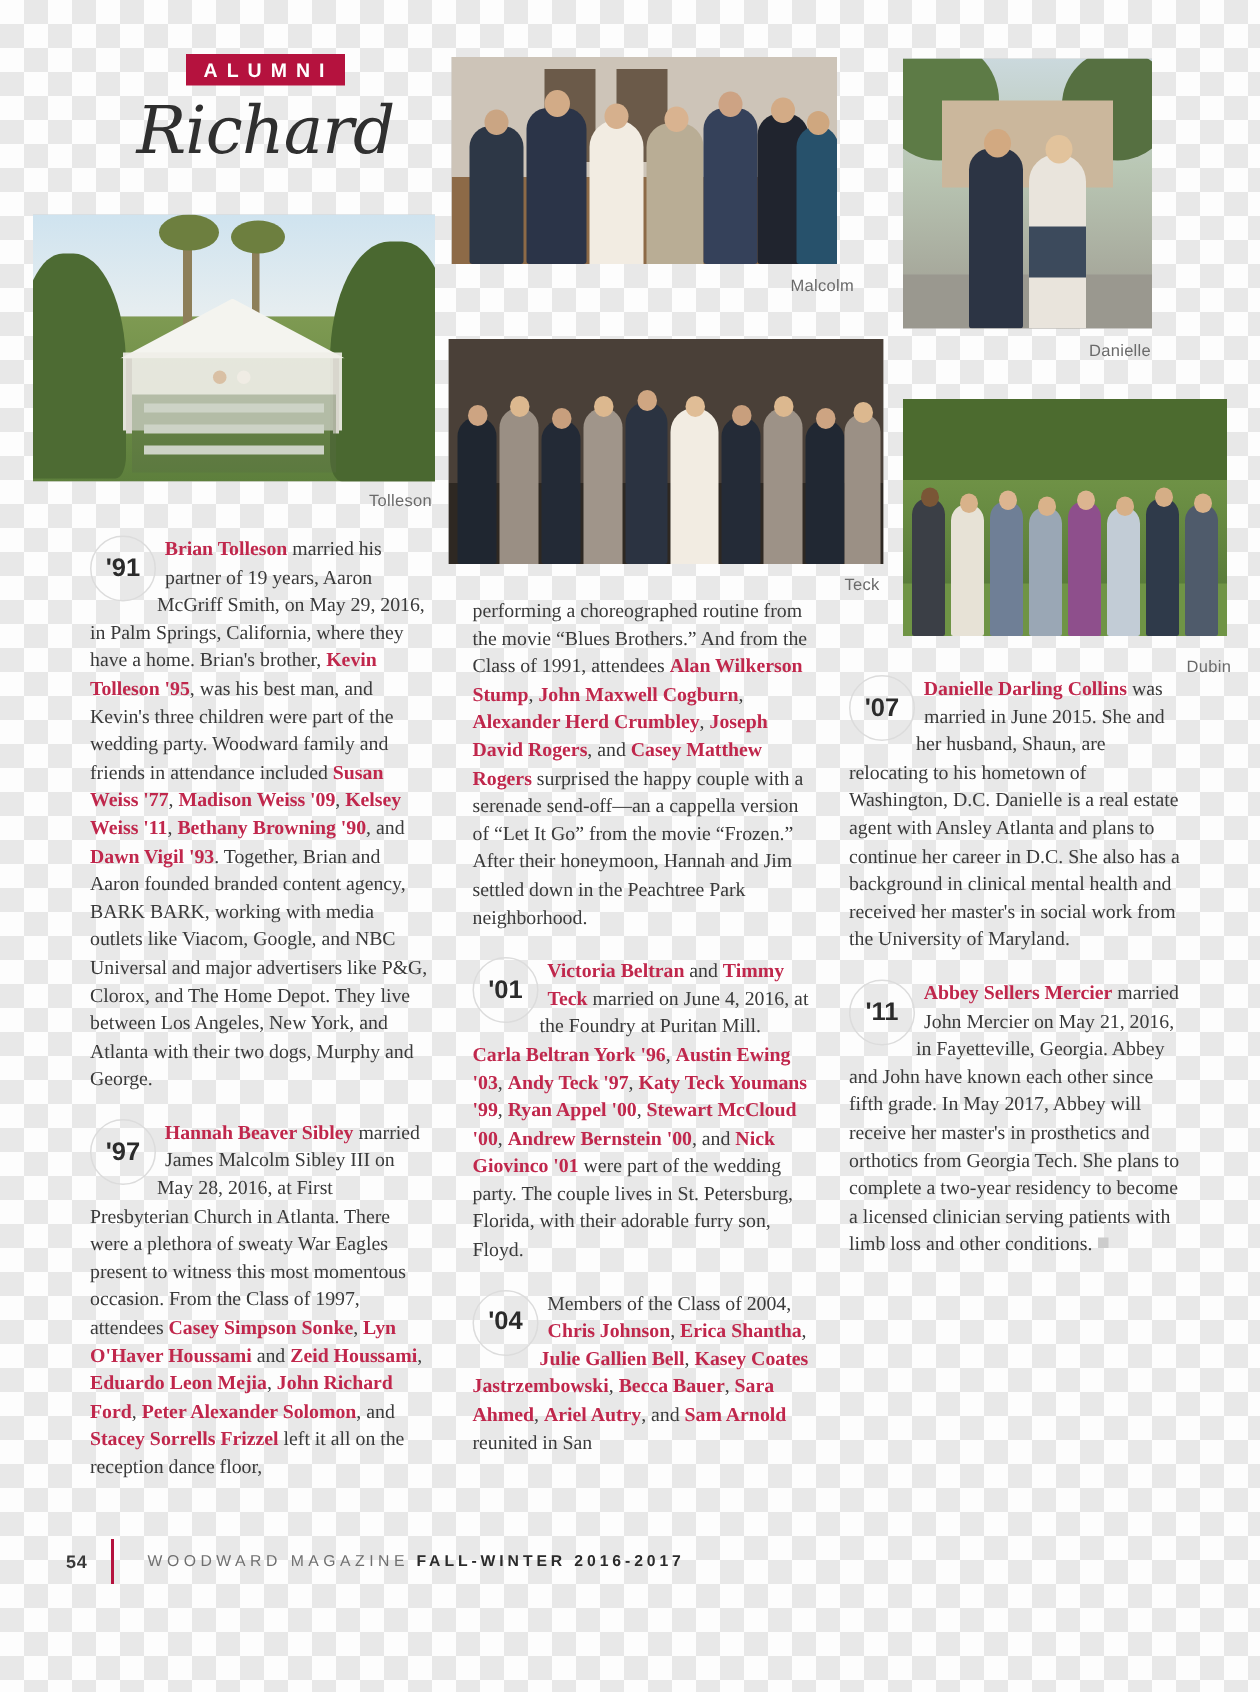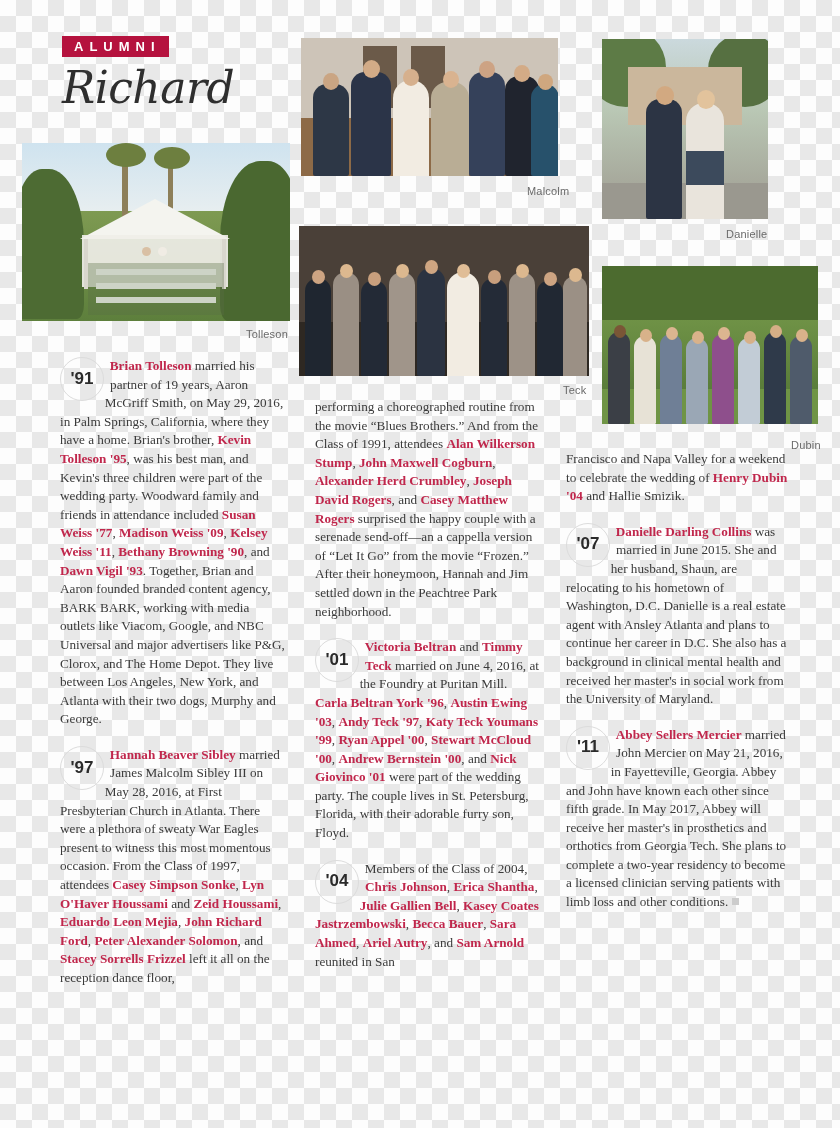--- a/index.html
+++ b/index.html
@@ -29,20 +29,21 @@
     position: absolute;
     inset: 0;
   }
 
   
   .masthead {
     position: absolute;
     left: 62px;
     top: 36px;
     width: 230px;
+    text-align: center;
   }
   .kicker {
     display: inline-block;
     background: #b5123e;
     color: #ffffff;
     font-size: 13px;
     font-weight: bold;
     letter-spacing: 6px;
     padding: 4px 8px 4px 12px;
     line-height: 1;
@@ -320,29 +321,31 @@
         <div style="clear: both;"></div>
       </div>
       <div class="entry">
         <div class="badge">'04</div>
         <p class="body"><span>Members of the Class of 2004, </span><span class="name">Chris Johnson</span><span>, </span><span class="name">Erica Shantha</span><span>, </span><span class="name">Julie Gallien Bell</span><span>, </span><span class="name">Kasey Coates Jastrzembowski</span><span>, </span><span class="name">Becca Bauer</span><span>, </span><span class="name">Sara Ahmed</span><span>, </span><span class="name">Ariel Autry</span><span>, and </span><span class="name">Sam Arnold</span><span> reunited in San</span></p>
         <div style="clear: both;"></div>
       </div>
     </div>
   <div class="col" style="left:566px; top:450px; width:226px;">
       <div class="entry">
-        <p class="body"><span>Francisco and Napa Valley for a weekend to celebrate the wedding of </span><span class="name">Henry Dubin '04</span><span> and Hallie Smizik.</span></p>
-        <div style="clear: both;"></div>
-      </div>
-      <div class="entry">
         <div class="badge">'07</div>
         <p class="body"><span class="name">Danielle Darling Collins</span><span> was married in June 2015. She and her husband, Shaun, are relocating to his hometown of Washington, D.C. Danielle is a real estate agent with Ansley Atlanta and plans to continue her career in D.C. She also has a background in clinical mental health and received her master's in social work from the University of Maryland.</span></p>
         <div style="clear: both;"></div>
       </div>
       <div class="entry">
         <div class="badge">'11</div>
         <p class="body"><span class="name">Abbey Sellers Mercier</span><span> married John Mercier on May 21, 2016, in Fayetteville, Georgia. Abbey and John have known each other since fifth grade. In May 2017, Abbey will receive her master's in prosthetics and orthotics from Georgia Tech. She plans to complete a two-year residency to become a licensed clinician serving patients with limb loss and other conditions.</span><span class="endmark"></span></p>
         <div style="clear: both;"></div>
       </div>
     </div>
 
+  <div class="footer">
+    <div class="folio">54</div>
+    <div class="footer-rule"></div>
+    <div class="footer-mag">WOODWARD MAGAZINE</div>
+    <div class="footer-issue">FALL-WINTER 2016-2017</div>
+  </div>
 
 </div>
 
 </body></html>

